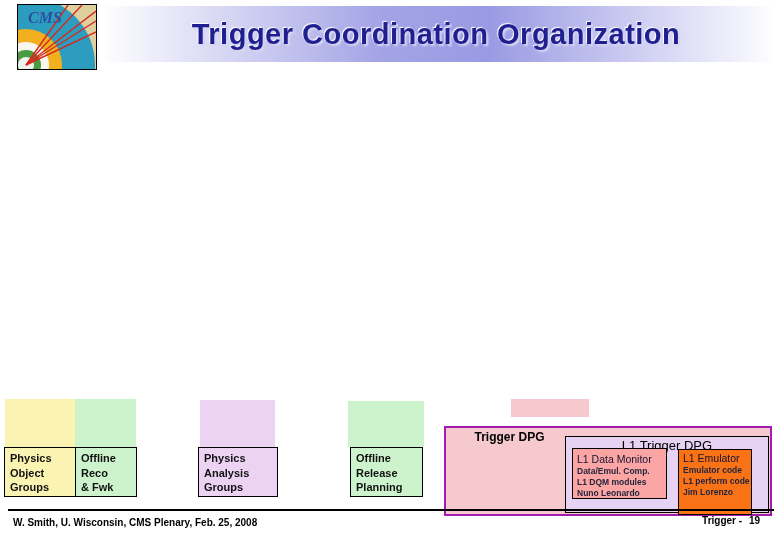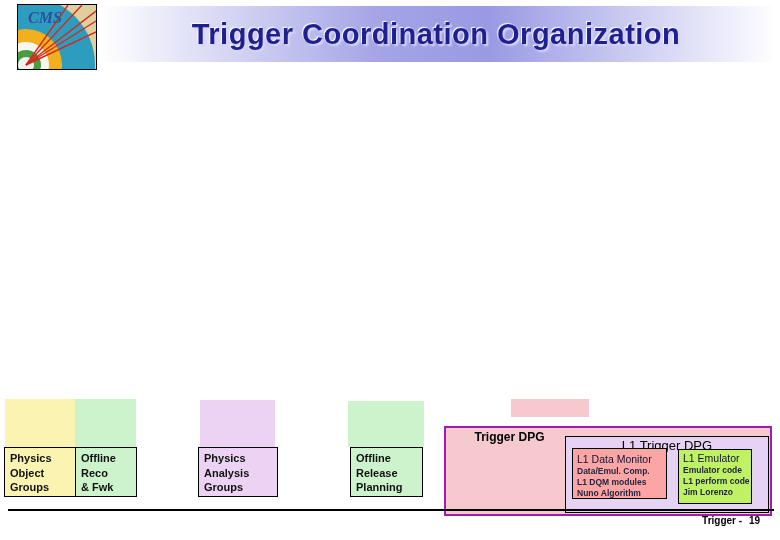--- a/index.html
+++ b/index.html
@@ -43,21 +43,21 @@
   .tp-box{position:absolute;left:7px;top:20px;width:109px;height:61px;background:#e9d2f0;
     border:1px solid #000;box-sizing:border-box;padding:2px 0 0 5px;}
   .mini-heading{font-size:10.5px;color:#141432;line-height:13px;white-space:nowrap;}
   .mini-line{font-size:8.5px;font-weight:bold;color:#25253f;line-height:11px;white-space:nowrap;}
 
   .l1-box{position:absolute;left:119px;top:8px;width:204px;height:77px;background:#e6d3f3;
     border:1.5px solid #000;box-sizing:border-box;}
   .l1-title{position:absolute;left:0;top:1px;width:100%;text-align:center;font-size:13px;color:#000;}
   .dm-box{position:absolute;left:6px;top:11px;width:95px;height:51px;background:#fca5a5;
     border:1px solid #000;box-sizing:border-box;padding:4px 0 0 4px;}
-  .em-box{position:absolute;left:112px;top:12px;width:74px;height:55px;background:#bef264;
+  .em-box{position:absolute;left:112px;top:12px;width:74px;height:66px;background:#f97316;
     border:1px solid #000;box-sizing:border-box;padding:2px 0 0 4px;}
 
   
   .footer-line{position:absolute;left:8px;top:509px;width:766px;height:2px;background:#000;}
   .footer-left{position:absolute;left:13px;top:517px;font-size:10px;font-weight:bold;color:#000;}
   .footer-right{position:absolute;right:20px;top:515px;font-size:10px;font-weight:bold;color:#000;}
   .footer-right span{margin-left:4px;margin-top:20px;}
 </style>
 </head>
 <body>
@@ -114,31 +114,32 @@
     <div class="tdpg-title">Trigger DPG</div>
 
 
     <div class="l1-box">
       <div class="l1-title">L1 Trigger DPG</div>
 
       <div class="dm-box">
         <div class="mini-heading">L1 Data Monitor</div>
         <div class="mini-line">Data/Emul. Comp.</div>
         <div class="mini-line">L1 DQM modules</div>
-        <div class="mini-line">Nuno Algorithm</div>
+        <div class="mini-line">Nuno Leonardo</div>
       </div>
 
       <div class="em-box">
         <div class="mini-heading">L1 Emulator</div>
         <div class="mini-line">Emulator code</div>
         <div class="mini-line">L1 perform code</div>
         <div class="mini-line">Jim Lorenzo</div>
       </div>
     </div>
   </div>
 
   <div class="footer-line"></div>
+  <div class="footer-left">W. Smith, U. Wisconsin,  CMS Plenary, Feb. 25, 2008</div>
   <div class="footer-right">
     <span>Trigger -</span>
     <span>19</span>
   </div>
 
 </div>
 
 </body></html>

